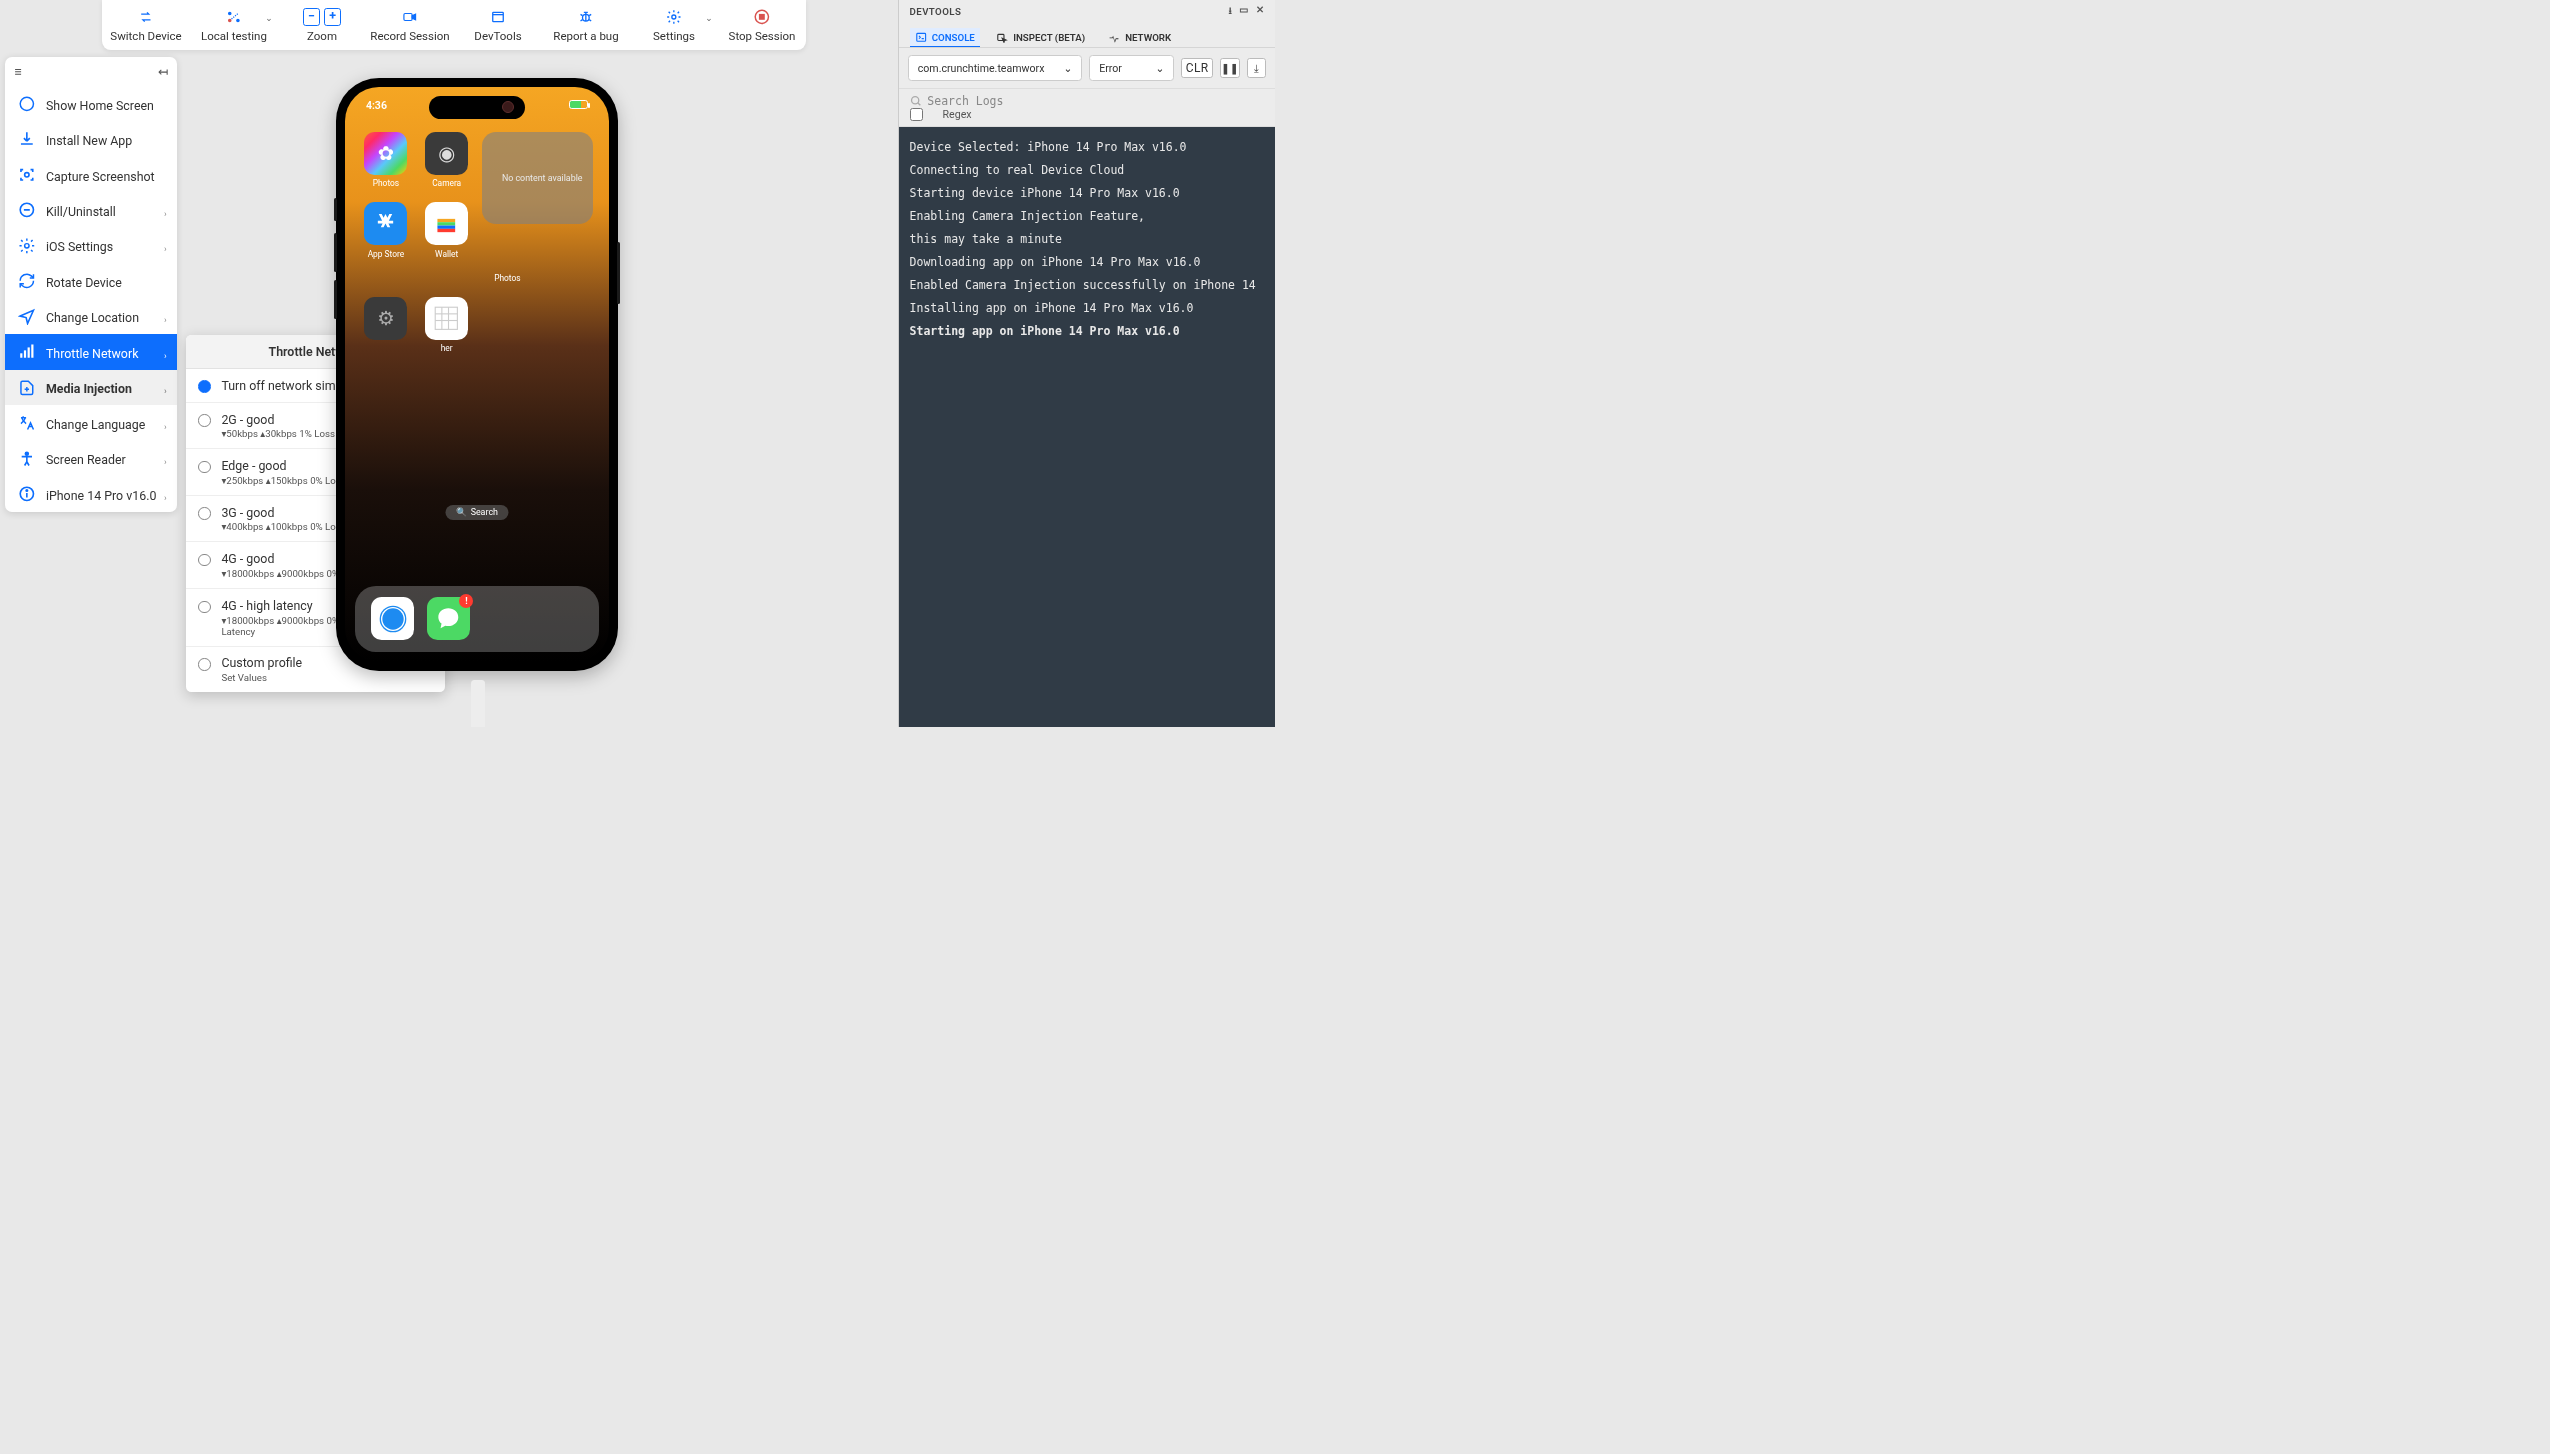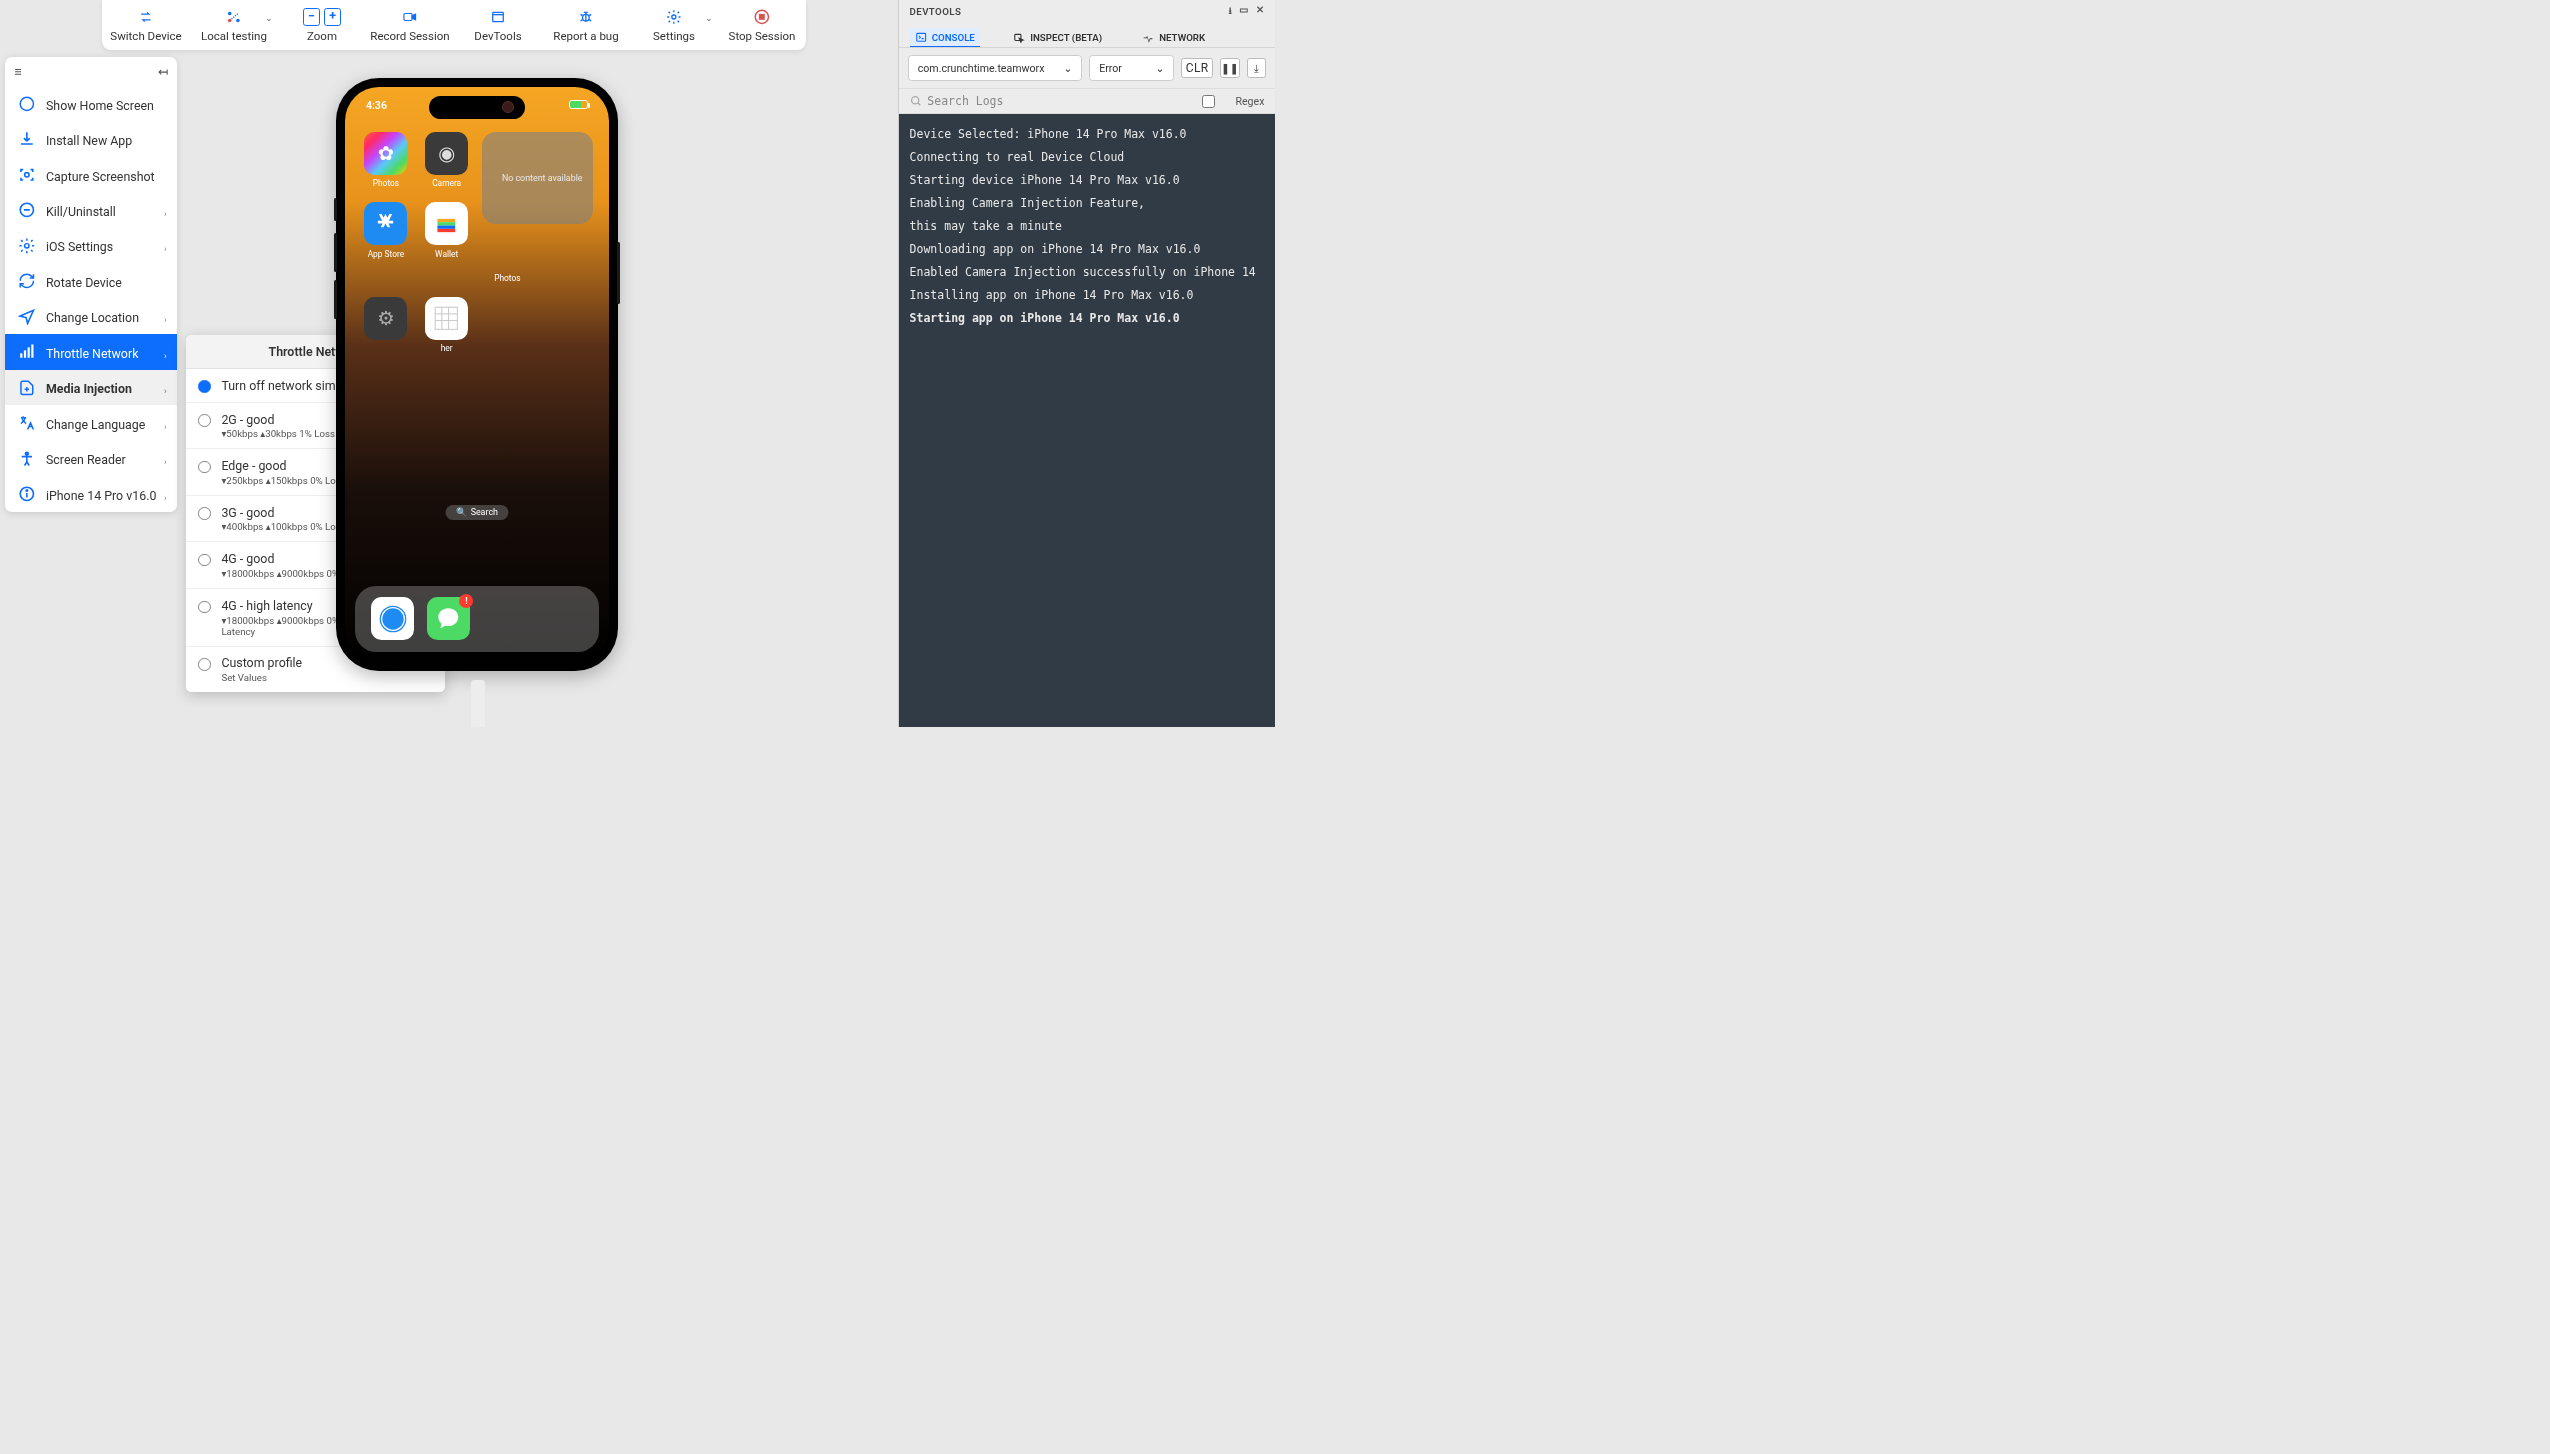--- a/index.html
+++ b/index.html
@@ -333,21 +333,21 @@
 .devtools-header {
   display:flex; justify-content:space-between; align-items:center;
   padding: 3.5px 10.6px;
   font-size: 9.7px;
   font-weight: 600;
   letter-spacing: 0.4px;
   color:#444;
 }
 .devtools-header-icons { display:flex; gap:7px; color:#555; }
 .devtools-tabs {
-  display:flex; gap: 28px;
+  display:flex; gap: 11px;
   padding: 5.3px 10.6px 0;
   border-bottom: 0.9px solid #d5d5d5;
   font-size: 9.7px;
   font-weight:600;
 }
 .devtools-tab {
   display:flex; align-items:center; gap:4.4px;
   padding: 3.5px 5.3px;
   cursor:pointer;
   color:#333;
@@ -381,24 +381,25 @@
 .icon-box {
   border:0.9px solid #bbb; border-radius:2.7px;
   width:19.5px; height:19.5px;
   display:flex; align-items:center; justify-content:center;
   background:#fff;
   cursor:pointer;
   font-size: 10.6px;
   color:#444;
 }
 .search-logs {
-  display:flex; align-items:flex-end; justify-content:space-between;
+  display:flex; align-items:flex-start; justify-content:space-between;
   padding: 5.3px 10.6px;
   border-bottom:0.9px solid #ddd;
   font-size:11.5px;
+  flex-direction:column;
 }
 .search-logs-left {
   display:flex; align-items:center; gap:5.3px;
   color:#888;
   font-family: "SFMono-Regular", Menlo, Consolas, monospace;
 }
 .regex-label {
   display:flex; align-items:center; gap:20px;
   color:#555;
   font-size:10.6px;

